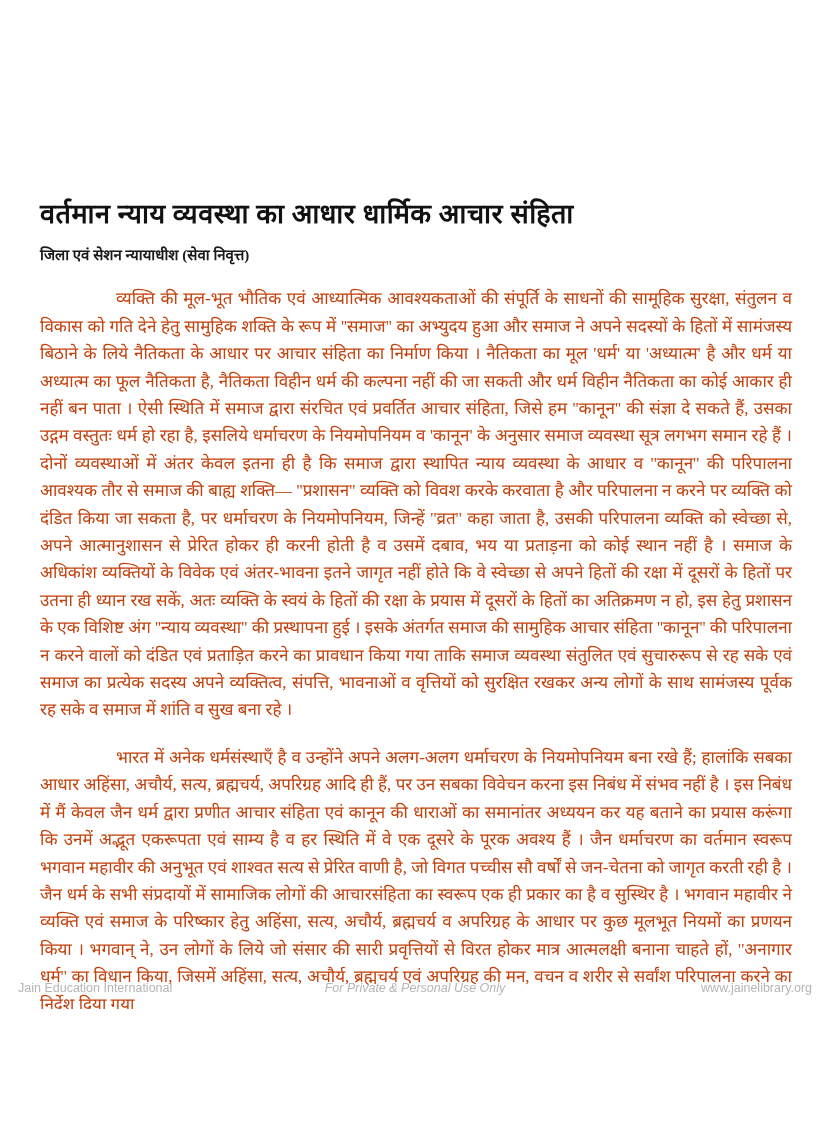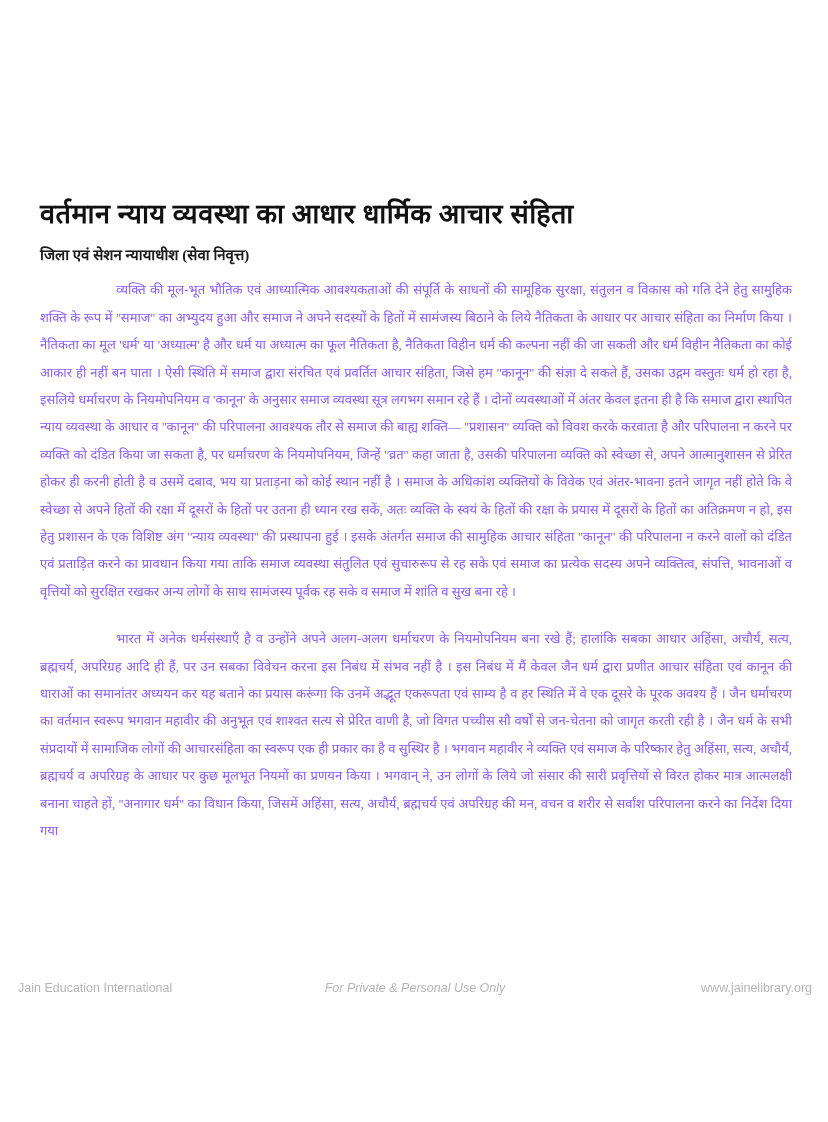--- a/index.html
+++ b/index.html
@@ -33,28 +33,28 @@
   }
   .doc-author {
     font-size: 20px;
     font-weight: bold;
     margin: 0 0 16px 0;
     color: #141414;
   }
   .doc-author-role {
     font-size: 15px;
     font-weight: bold;
-    margin: 0 0 12px 0;
+    margin: 0 0 21px 0;
     color: #1a1a1a;
   }
   .body-text {
-    font-size: 13px;
+    font-size: 17px;
     line-height: 27.4px;
     text-align: justify;
-    color: #8b5cf6;
+    color: #c2410c;
   }
   .body-text p {
     margin: 0;
     text-indent: 76px;
   }
   .body-text p + p {
     margin-top: 20px;
   }
   .footer {
     position: absolute;

